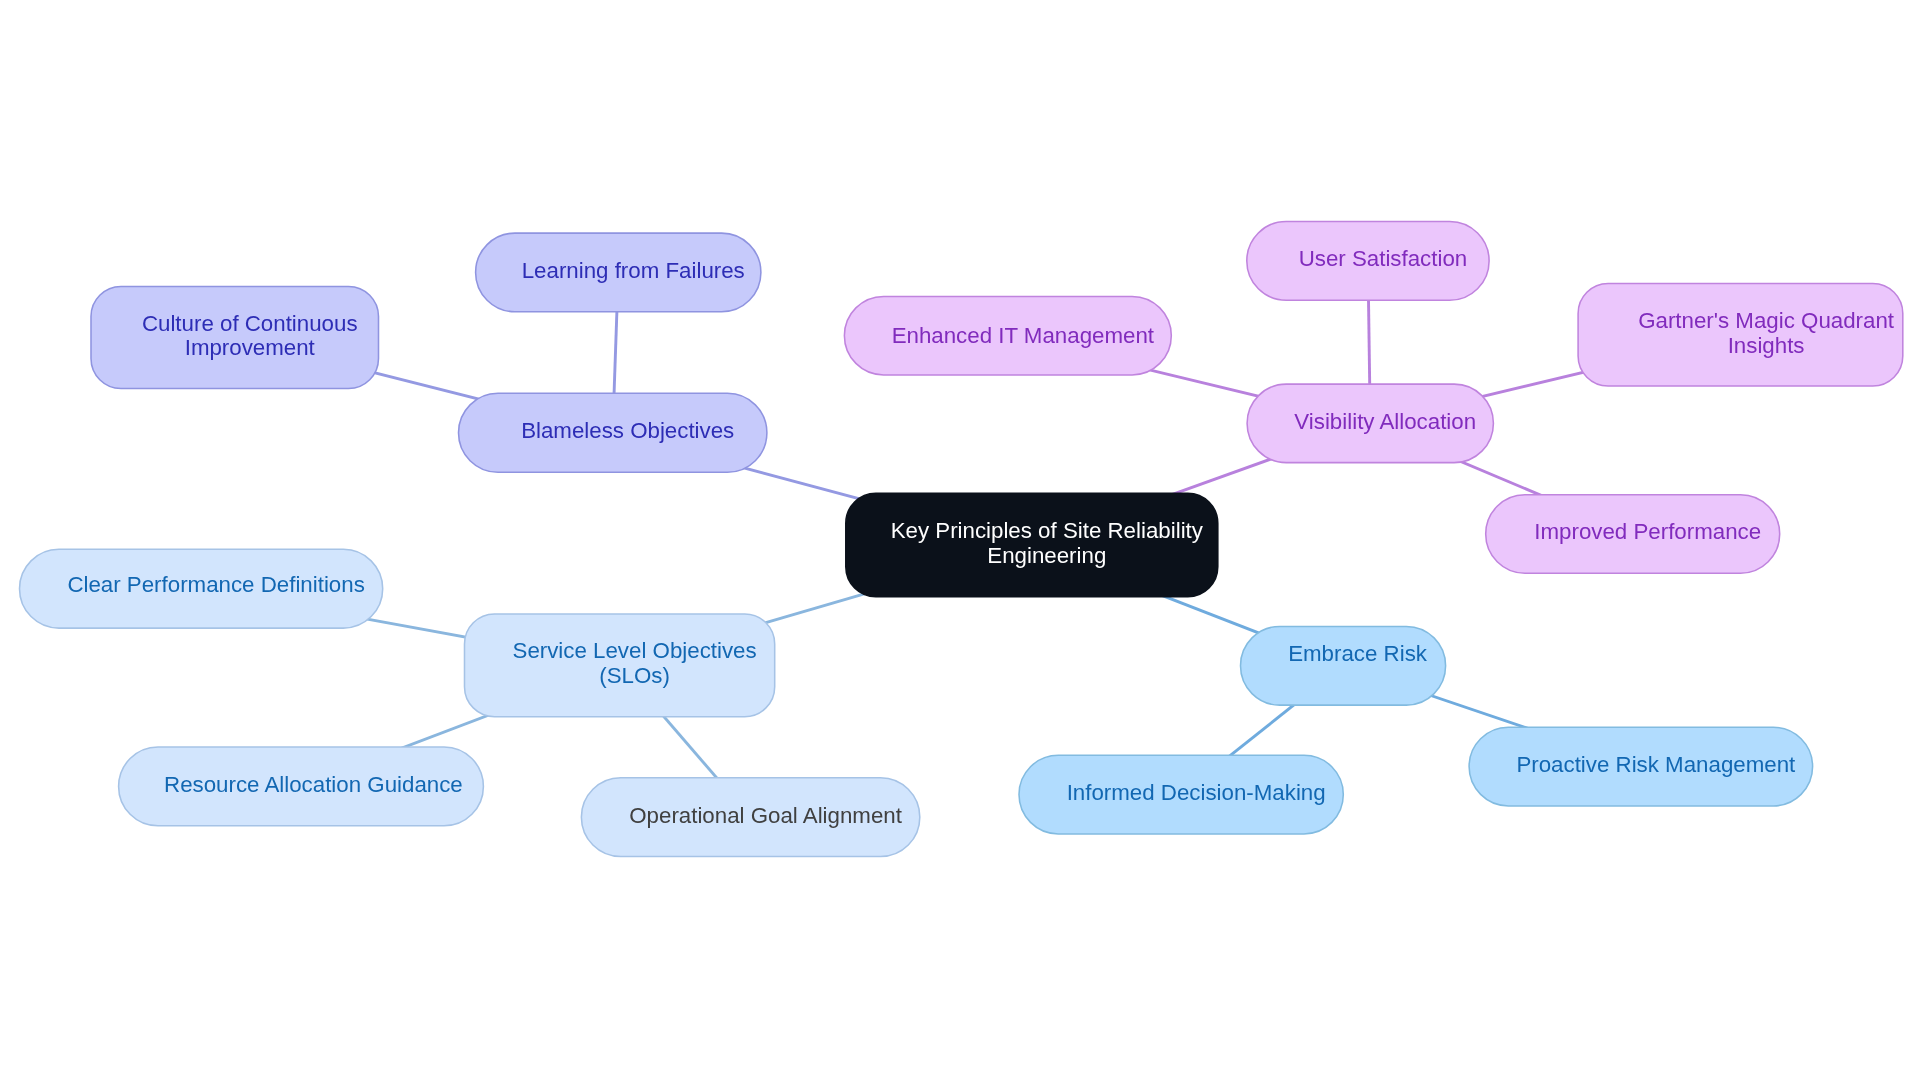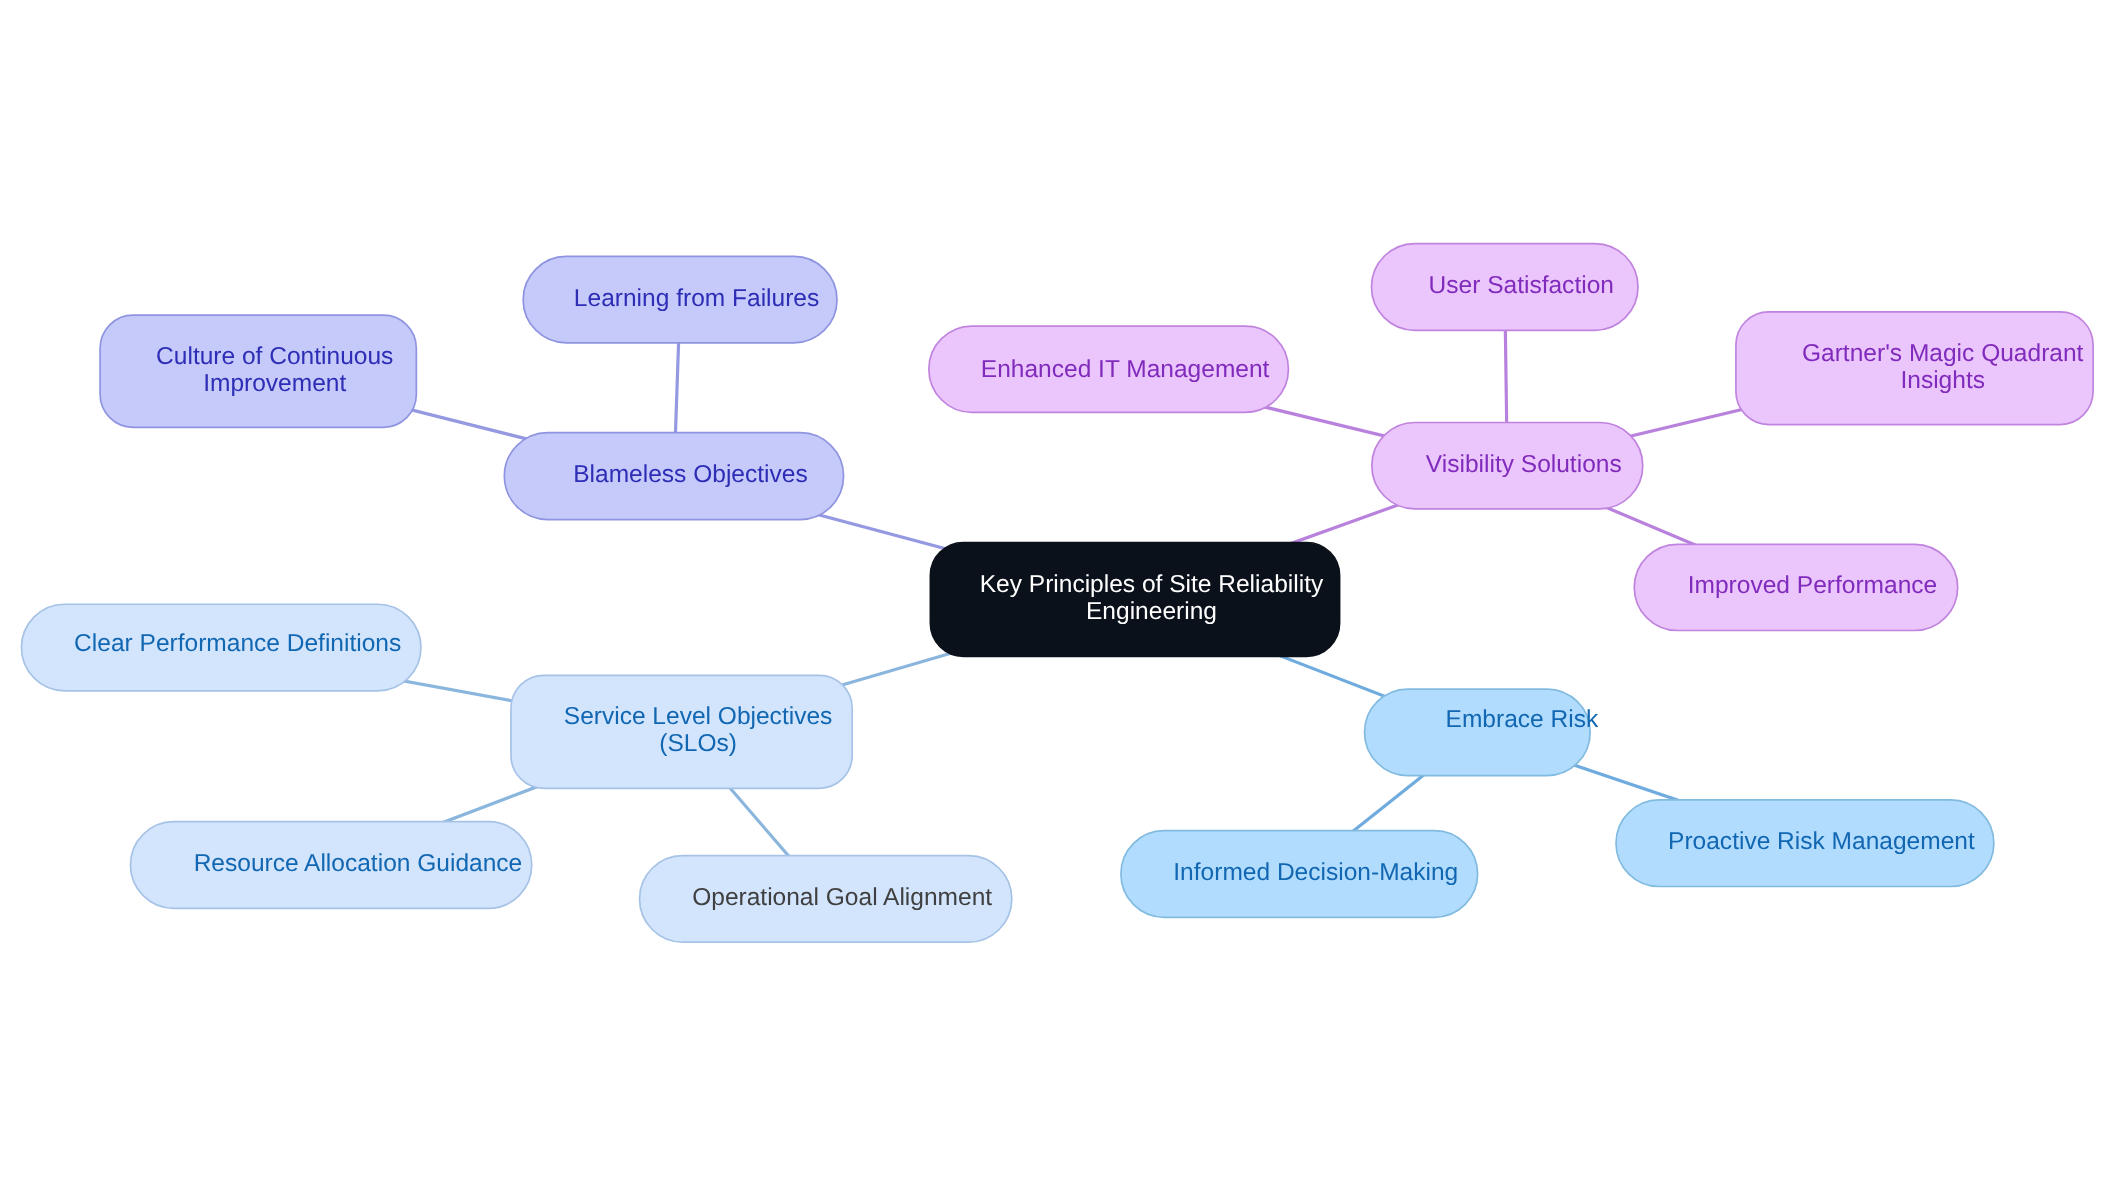--- a/index.html
+++ b/index.html
@@ -101,25 +101,25 @@
   <div id="nodes">
     <div class="node" style="left:845.80px;top:493.20px;width:372.00px;height:103.50px;color:#ffffff"><span class="node-label">Key Principles of Site Reliability
 Engineering</span></div>
     <div class="node" style="left:458.50px;top:393.30px;width:308.40px;height:79.00px;color:#2d2db5"><span class="node-label">Blameless Objectives</span></div>
     <div class="node" style="left:91.00px;top:286.50px;width:287.50px;height:102.00px;color:#2d2db5"><span class="node-label">Culture of Continuous
 Improvement</span></div>
     <div class="node" style="left:475.60px;top:233.10px;width:285.30px;height:78.60px;color:#2d2db5"><span class="node-label">Learning from Failures</span></div>
     <div class="node" style="left:464.50px;top:613.90px;width:310.20px;height:102.80px;color:#1267b2"><span class="node-label">Service Level Objectives
 (SLOs)</span></div>
     <div class="node" style="left:19.50px;top:549.30px;width:363.20px;height:74px;color:#1267b2"><span class="node-label">Clear Performance Definitions</span></div>
-    <div class="node" style="left:128px;top:747.00px;width:364.80px;height:78.80px;color:#1267b2"><span class="node-label">Resource Allocation Guidance</span></div>
+    <div class="node" style="left:116px;top:747.00px;width:364.80px;height:78.80px;color:#1267b2"><span class="node-label">Resource Allocation Guidance</span></div>
     <div class="node" style="left:581.40px;top:777.80px;width:338.40px;height:78.70px;color:#404040"><span class="node-label">Operational Goal Alignment</span></div>
-    <div class="node" style="left:1247.10px;top:384.10px;width:246.30px;height:78.50px;color:#812bbd"><span class="node-label">Visibility Solutions</span></div>
+    <div class="node" style="left:1247.10px;top:384.10px;width:246.30px;height:78.50px;color:#812bbd"><span class="node-label">Visibility Allocation</span></div>
     <div class="node" style="left:844.40px;top:296.40px;width:326.90px;height:83px;color:#812bbd"><span class="node-label">Enhanced IT Management</span></div>
     <div class="node" style="left:1246.80px;top:221.40px;width:242.30px;height:78.90px;color:#812bbd"><span class="node-label">User Satisfaction</span></div>
     <div class="node" style="left:1578.10px;top:283.50px;width:346px;height:102.50px;color:#812bbd"><span class="node-label">Gartner's Magic Quadrant
 Insights</span></div>
     <div class="node" style="left:1485.70px;top:494.80px;width:294.00px;height:78.40px;color:#812bbd"><span class="node-label">Improved Performance</span></div>
-    <div class="node" style="left:1266px;top:626.40px;width:205.10px;height:59px;color:#1267b2"><span class="node-label">Embrace Risk</span></div>
+    <div class="node" style="left:1240px;top:626.40px;width:205.10px;height:59px;color:#1267b2"><span class="node-label">Embrace Risk</span></div>
     <div class="node" style="left:1019.00px;top:755.20px;width:324.30px;height:78.70px;color:#1267b2"><span class="node-label">Informed Decision-Making</span></div>
     <div class="node" style="left:1469.10px;top:727.20px;width:343.50px;height:78.70px;color:#1267b2"><span class="node-label">Proactive Risk Management</span></div>
   </div>
 </div>
 
 </body></html>

